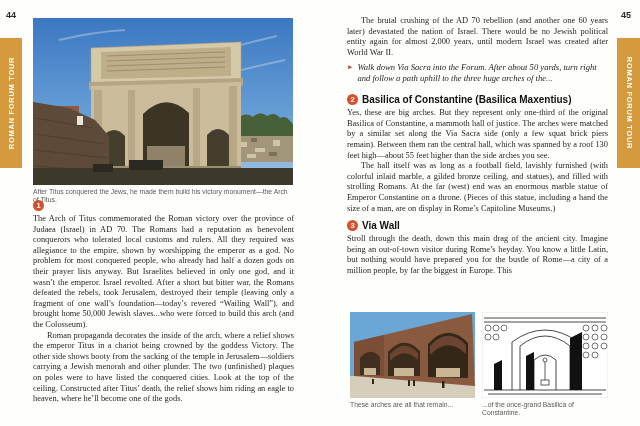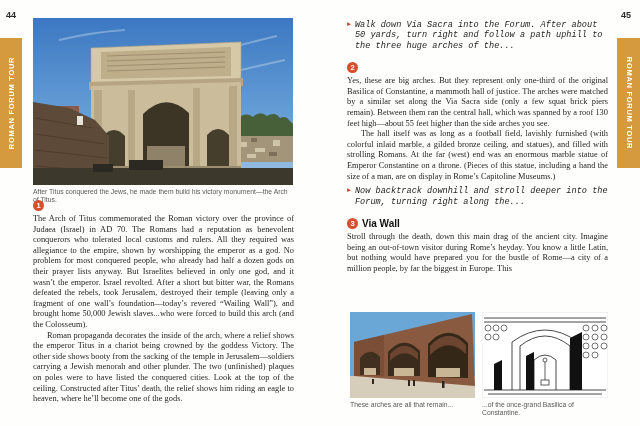--- a/index.html
+++ b/index.html
@@ -44,21 +44,21 @@
   }
   .sec-num{
     flex:0 0 11px;width:11px;height:11px;border-radius:50%;background:var(--marker);
     color:#fff;font-size:7.5px;font-weight:bold;display:flex;align-items:center;justify-content:center;
     font-family:"Liberation Sans", sans-serif;
   }
   p.body{font-size:8.4px;line-height:10.6px;text-align:justify;margin:0;}
   p.indent{text-indent:14px;}
   .direction{
     display:flex;gap:4px;margin:4px 0 5px 0;
-    font-style:italic;font-size:8.6px;line-height:10.4px;font-family:Liberation Mono, monospace;
+    font-style:italic;font-size:8.6px;line-height:10.4px;
   }
   .direction .arrow{
     flex:0 0 auto;color:var(--arrow);font-style:normal;font-size:6.5px;line-height:10.4px;
   }
   .direction .dir-text{flex:1;}
   .gap{height:6px;}
 
   .figs{position:absolute;left:350px;top:312px;width:258px;display:flex;gap:7px;}
   .fig{display:flex;flex-direction:column;}
   .fig svg{display:block;}
@@ -160,34 +160,32 @@
     <p class="body indent">Roman propaganda decorates the inside of the arch, where a relief shows the emperor Titus in a chariot being crowned by the goddess Victory. The other side shows booty from the sacking of the temple in Jerusalem—soldiers carrying a Jewish menorah and other plunder. The two (unfinished) plaques on poles were to have listed the conquered cities. Look at the top of the ceiling. Constructed after Titus’ death, the relief shows him riding an eagle to heaven, where he’ll become one of the gods.</p>
   </div>
 
   <div class="page-num right">45</div>
 
   <div class="tab right">
     <span class="tab-label">ROMAN FORUM TOUR</span>
   </div>
 
   <div class="right-body">
+    <p class="body indent">The brutal crushing of the AD 70 rebellion (and another one 60 years later) devastated the nation of Israel. There would be no Jewish political entity again for almost 2,000 years, until modern Israel was created after World War II.</p>
     <div class="direction">
       <span class="arrow">►</span>
       <span class="dir-text">Walk down Via Sacra into the Forum. After about 50 yards, turn right and follow a path uphill to the three huge arches of the...</span>
     </div>
     <div class="gap"></div>
     <div class="sec-head">
       <span class="sec-num">2</span>
+      <span>Basilica of Constantine (Basilica Maxentius)</span>
     </div>
     <p class="body">Yes, these are big arches. But they represent only one-third of the original Basilica of Constantine, a mammoth hall of justice. The arches were matched by a similar set along the Via Sacra side (only a few squat brick piers remain). Between them ran the central hall, which was spanned by a roof 130 feet high—about 55 feet higher than the side arches you see.</p>
     <p class="body indent">The hall itself was as long as a football field, lavishly furnished (with colorful inlaid marble, a gilded bronze ceiling, and statues), and filled with strolling Romans. At the far (west) end was an enormous marble statue of Emperor Constantine on a throne. (Pieces of this statue, including a hand the size of a man, are on display in Rome’s Capitoline Museums.)</p>
-    <div class="direction">
-      <span class="arrow">►</span>
-      <span class="dir-text">Now backtrack downhill and stroll deeper into the Forum, turning right along the...</span>
-    </div>
     <div class="gap"></div>
     <div class="sec-head">
       <span class="sec-num">3</span>
       <span>Via Wall</span>
     </div>
     <p class="body">Stroll through the death, down this main drag of the ancient city. Imagine being an out-of-town visitor during Rome’s heyday. You know a little Latin, but nothing would have prepared you for the bustle of Rome—a city of a million people, by far the biggest in Europe. This</p>
   </div>
 
   <div class="figs">
     <div class="fig">

